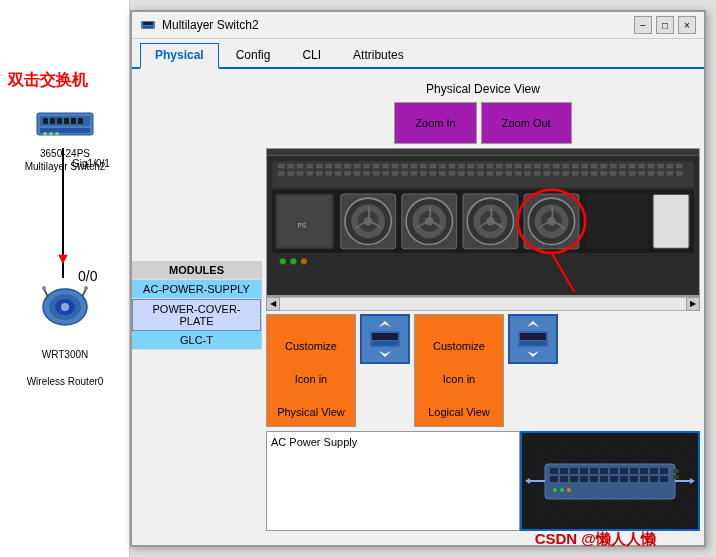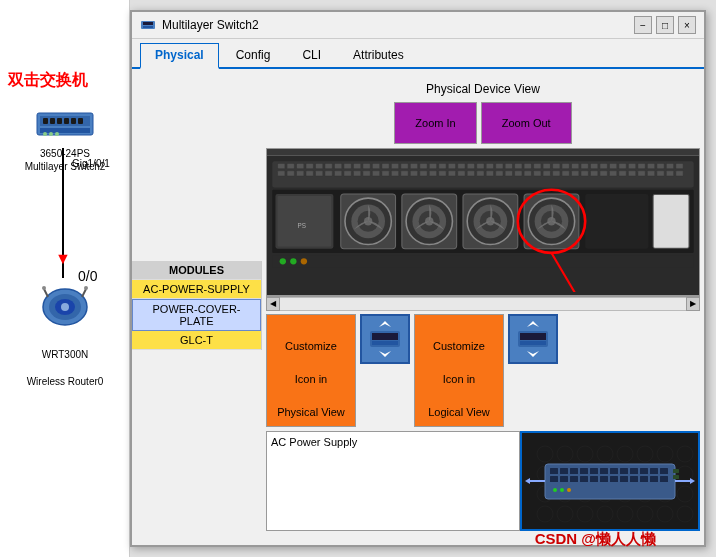--- a/index.html
+++ b/index.html
@@ -195,21 +195,21 @@
       background: #bbb;
       border: 1px solid #999;
     }
 
     .module-item {
       padding: 3px 6px;
       border-bottom: 1px solid #ddd;
       cursor: pointer;
       text-align: center;
       font-size: 11px;
-      background: #fde047;
+      background: #7dd3fc;
     }
 
     .module-item.selected {
       background: #c8d8ff;
       border: 1px solid #6688cc;
     }
 
     .module-item.header {
       font-weight: bold;
       background: #d0d0d0;

